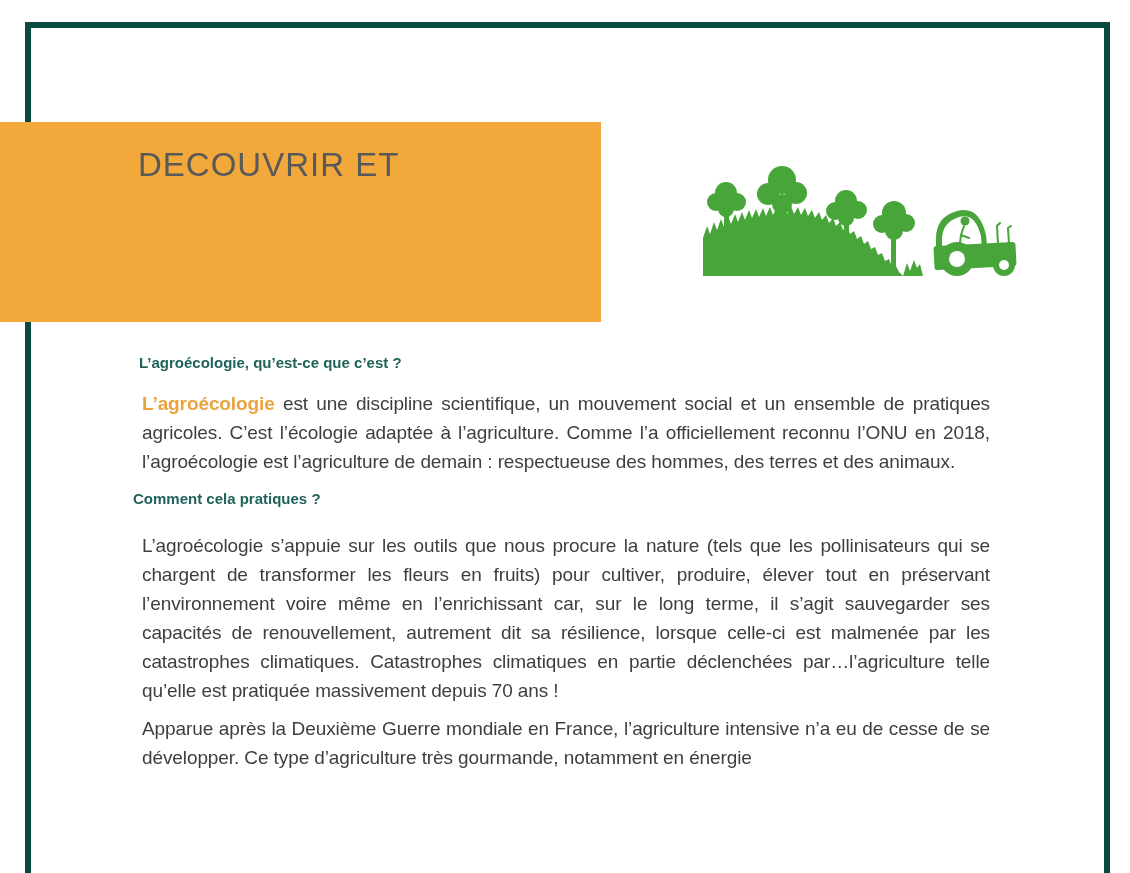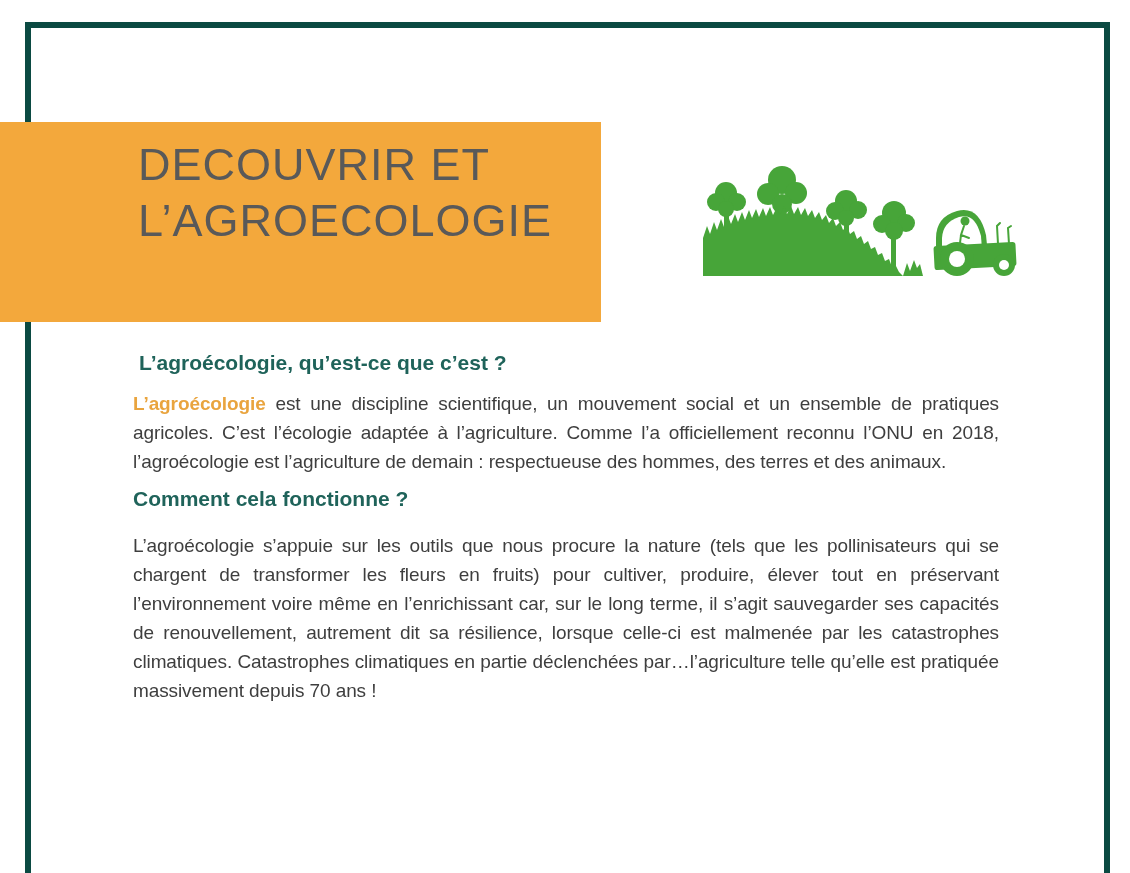--- a/index.html
+++ b/index.html
@@ -14,63 +14,62 @@
   .frame-left  { left: 25px;   top: 22px; width: 6px;    height: 851px; }
   .frame-right { left: 1104px; top: 22px; width: 6px;    height: 851px; }
 
   
   .banner {
     position: absolute; left: 0; top: 122px; width: 601px; height: 200px;
     background: #f3a83c; z-index: 2;
   }
   .page-title {
     margin: 0; padding: 15px 0 0 138px;
-    font-size: 45px; line-height: 56px; font-weight: 400;
+    font-size: 33px; line-height: 56px; font-weight: 400;
     letter-spacing: 1px; color: #595959;
   }
   .title-line { display: block; }
 
   
   .illustration { position: absolute; left: 698px; top: 160px; width: 325px; height: 122px; z-index: 2; }
   .illustration svg { display: block; width: 100%; height: 100%; }
   .fill-green { fill: #47a539; }
   .fill-white { fill: #ffffff; }
   .stroke-green { stroke: #47a539; fill: none; stroke-width: 2; stroke-linecap: round; }
 
   
   .content {
     position: absolute; left: 133px; top: 350px; width: 866px;
     color: #3e3e3e; z-index: 2;
   }
   .section-heading {
-    margin: 0; font-size: 21px; line-height: 26px;
+    margin: 0; font-size: 15px; line-height: 26px;
     font-weight: 700; color: #1f635a;
   }
   .heading-1 { margin: 0 0 13px 6px; }
   .heading-2 { margin: 10px 0 19px 0; }
   .heading-3 { margin: 17px 0 19px 0; }
   .body-para {
-    margin: 0; font-size: 19px; line-height: 29px;
+    margin: 9px; font-size: 19px; line-height: 29px;
     text-align: justify; letter-spacing: -0.1px;
   }
   .lead-orange { color: #e9a43e; font-weight: 700; }
 </style>
 </head>
 <body>
 
 <div class="page">
 
   <div class="frame frame-top"></div>
   <div class="frame frame-left"></div>
   <div class="frame frame-right"></div>
 
   <header class="banner">
     <h1 class="page-title">
       <span class="title-line">DECOUVRIR ET</span>
-      <span class="title-line">L’AGROECOLOGIE</span>
     </h1>
   </header>
 
   <div class="illustration">
     <svg viewBox="0 0 325 122">
       <g class="fill-green" fill="#47A539">
 
         <g>
           <rect x="26" y="45" width="5" height="38"></rect>
           <circle cx="28" cy="33" r="11"></circle>
@@ -123,18 +122,19 @@
         </g>
       </g>
     </svg>
   </div>
 
   <main class="content">
 
     <h2 class="section-heading heading-1">L’agroécologie, qu’est-ce que c’est ?</h2>
     <p class="body-para"><span class="lead-orange">L’agroécologie</span><span> est une discipline scientifique, un mouvement social et un ensemble de pratiques agricoles. C’est l’écologie adaptée à l’agriculture. Comme l’a officiellement reconnu l’ONU en 2018, l’agroécologie est l’agriculture de demain : respectueuse des hommes, des terres et des animaux.</span></p>
 
-    <h2 class="section-heading heading-2">Comment cela fonctionne ?</h2>
+    <h2 class="section-heading heading-2">Comment cela pratiques ?</h2>
     <p class="body-para">L’agroécologie s’appuie sur les outils que nous procure la nature (tels que les pollinisateurs qui se chargent de transformer les fleurs en fruits) pour cultiver, produire, élever tout en préservant l’environnement voire même en l’enrichissant car, sur le long terme, il s’agit sauvegarder ses capacités de renouvellement, autrement dit sa résilience, lorsque celle-ci est malmenée par les catastrophes climatiques. Catastrophes climatiques en partie déclenchées par…l’agriculture telle qu’elle est pratiquée massivement depuis 70 ans !</p>
 
+    <p class="body-para">Apparue après la Deuxième Guerre mondiale en France, l’agriculture intensive n’a eu de cesse de se développer. Ce type d’agriculture très gourmande, notamment en énergie</p>
 
   </main>
 </div>
 
 </body></html>

